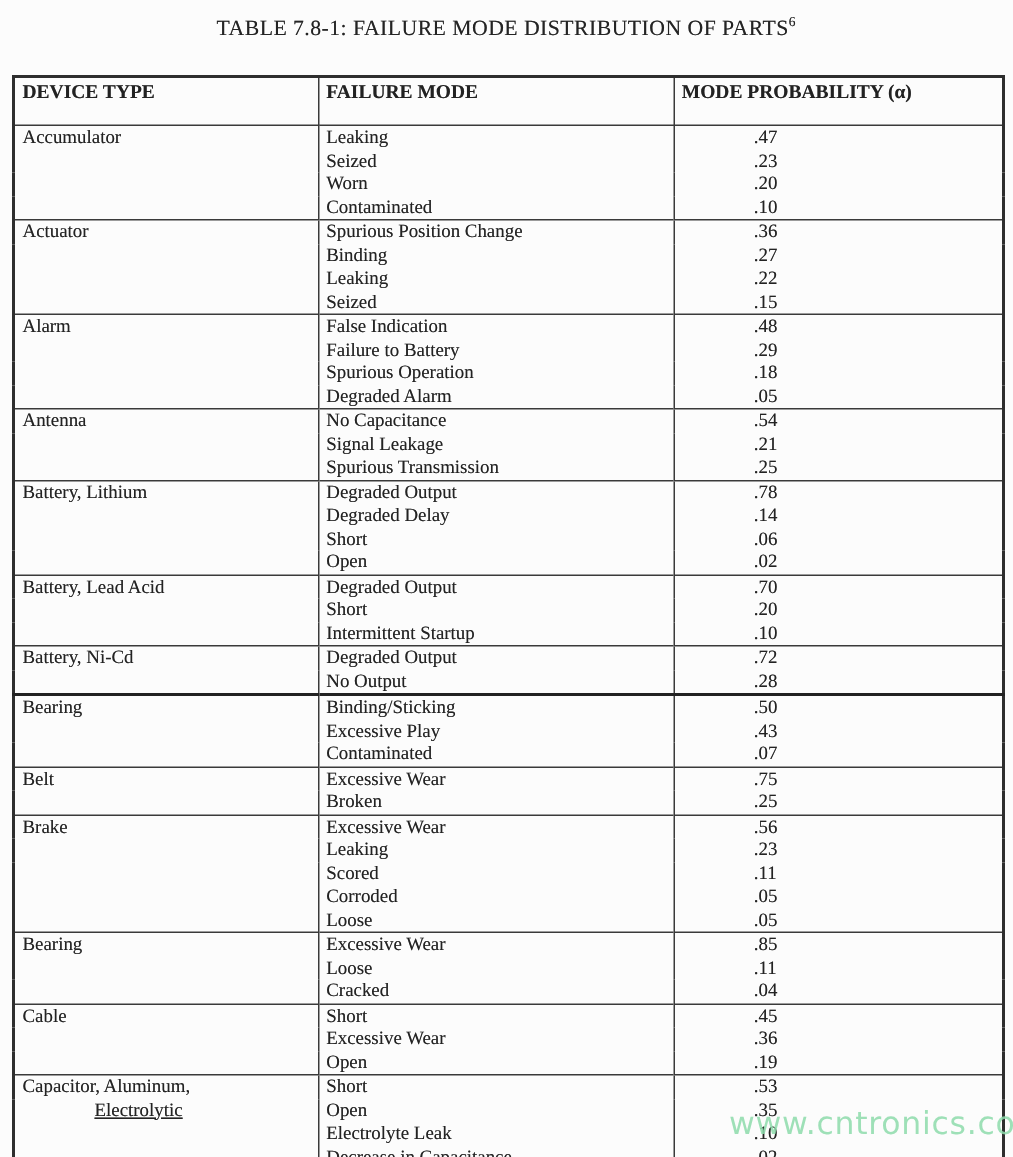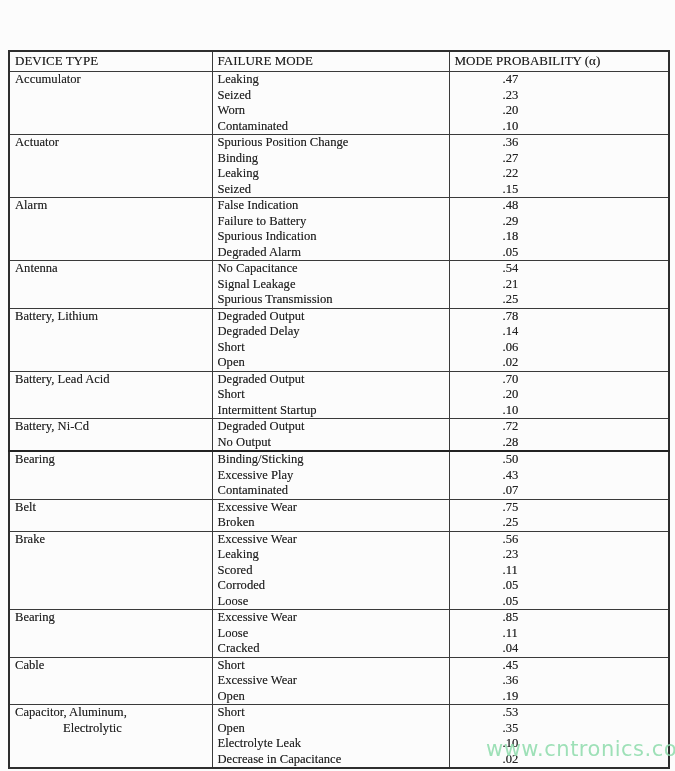--- a/index.html
+++ b/index.html
@@ -23,60 +23,61 @@
   table.fm-table {
     position: absolute; top: 50px; left: 8px;
     width: 660px;
     border-collapse: collapse;
     table-layout: fixed;
     border: 2px solid #2e2e2e;
     background: transparent;
   }
   .fm-table th {
     border: 1px solid #3a3a3a;
-    font-weight: normal;
+    font-weight: bold;
     text-align: left;
     font-size: 13px;
     height: 19px;
-    padding: 1px 4px 2px 5px;
+    padding: 1px 4px 14px 5px;
     color: #222;
     text-shadow: 0 0 0.4px rgba(40,40,40,0.5);
   }
   .fm-table td {
     font-size: 12.6px;
     line-height: 15.5px;
     height: 15.5px;
     padding: 0 4px 0 5px;
     vertical-align: top;
     border-left: 1px solid #3a3a3a;
     border-right: 1px solid #3a3a3a;
     color: #232323;
     text-shadow: 0 0 0.4px rgba(40,40,40,0.5);
     white-space: nowrap;
     overflow: hidden;
   }
   .fm-table tr.group-start td { border-top: 1px solid #3a3a3a; }
   .fm-table tr.group-start.thick td { border-top: 2.5px solid #222; }
   .fm-table td.prob-cell { padding-left: 53px; }
-  .device-line2 { padding-left: 48px; }
+  .device-line2 { padding-left: 48px; text-decoration: underline; }
   .watermark {
     position: absolute;
     top: 737px; left: 486px;
     font-family: "DejaVu Sans", "Liberation Sans", sans-serif;
     font-size: 21px;
     letter-spacing: 0.5px;
     opacity: 0.85;
     z-index: 5;
     white-space: nowrap;
   }
 </style>
 </head>
 <body>
 
 <div class="page">
+  <div class="doc-title"><span>TABLE 7.8-1:  FAILURE MODE DISTRIBUTION OF PARTS</span><sup>6</sup></div>
 
   <table class="fm-table">
     <colgroup>
       <col style="width:203px">
       <col style="width:237px">
       <col style="width:220px">
     </colgroup>
     <thead>
         <tr>
           <th>DEVICE TYPE</th>
@@ -128,21 +129,21 @@
             <div>Alarm</div>
           </td>
           <td class="mode-cell">False Indication</td>
           <td class="prob-cell">.48</td>
         </tr>
         <tr>
           <td class="mode-cell">Failure to Battery</td>
           <td class="prob-cell">.29</td>
         </tr>
         <tr>
-          <td class="mode-cell">Spurious Indication</td>
+          <td class="mode-cell">Spurious Operation</td>
           <td class="prob-cell">.18</td>
         </tr>
         <tr>
           <td class="mode-cell">Degraded Alarm</td>
           <td class="prob-cell">.05</td>
         </tr>
         <tr class="group-start">
           <td class="device-cell" rowspan="3">
             <div>Antenna</div>
           </td>

